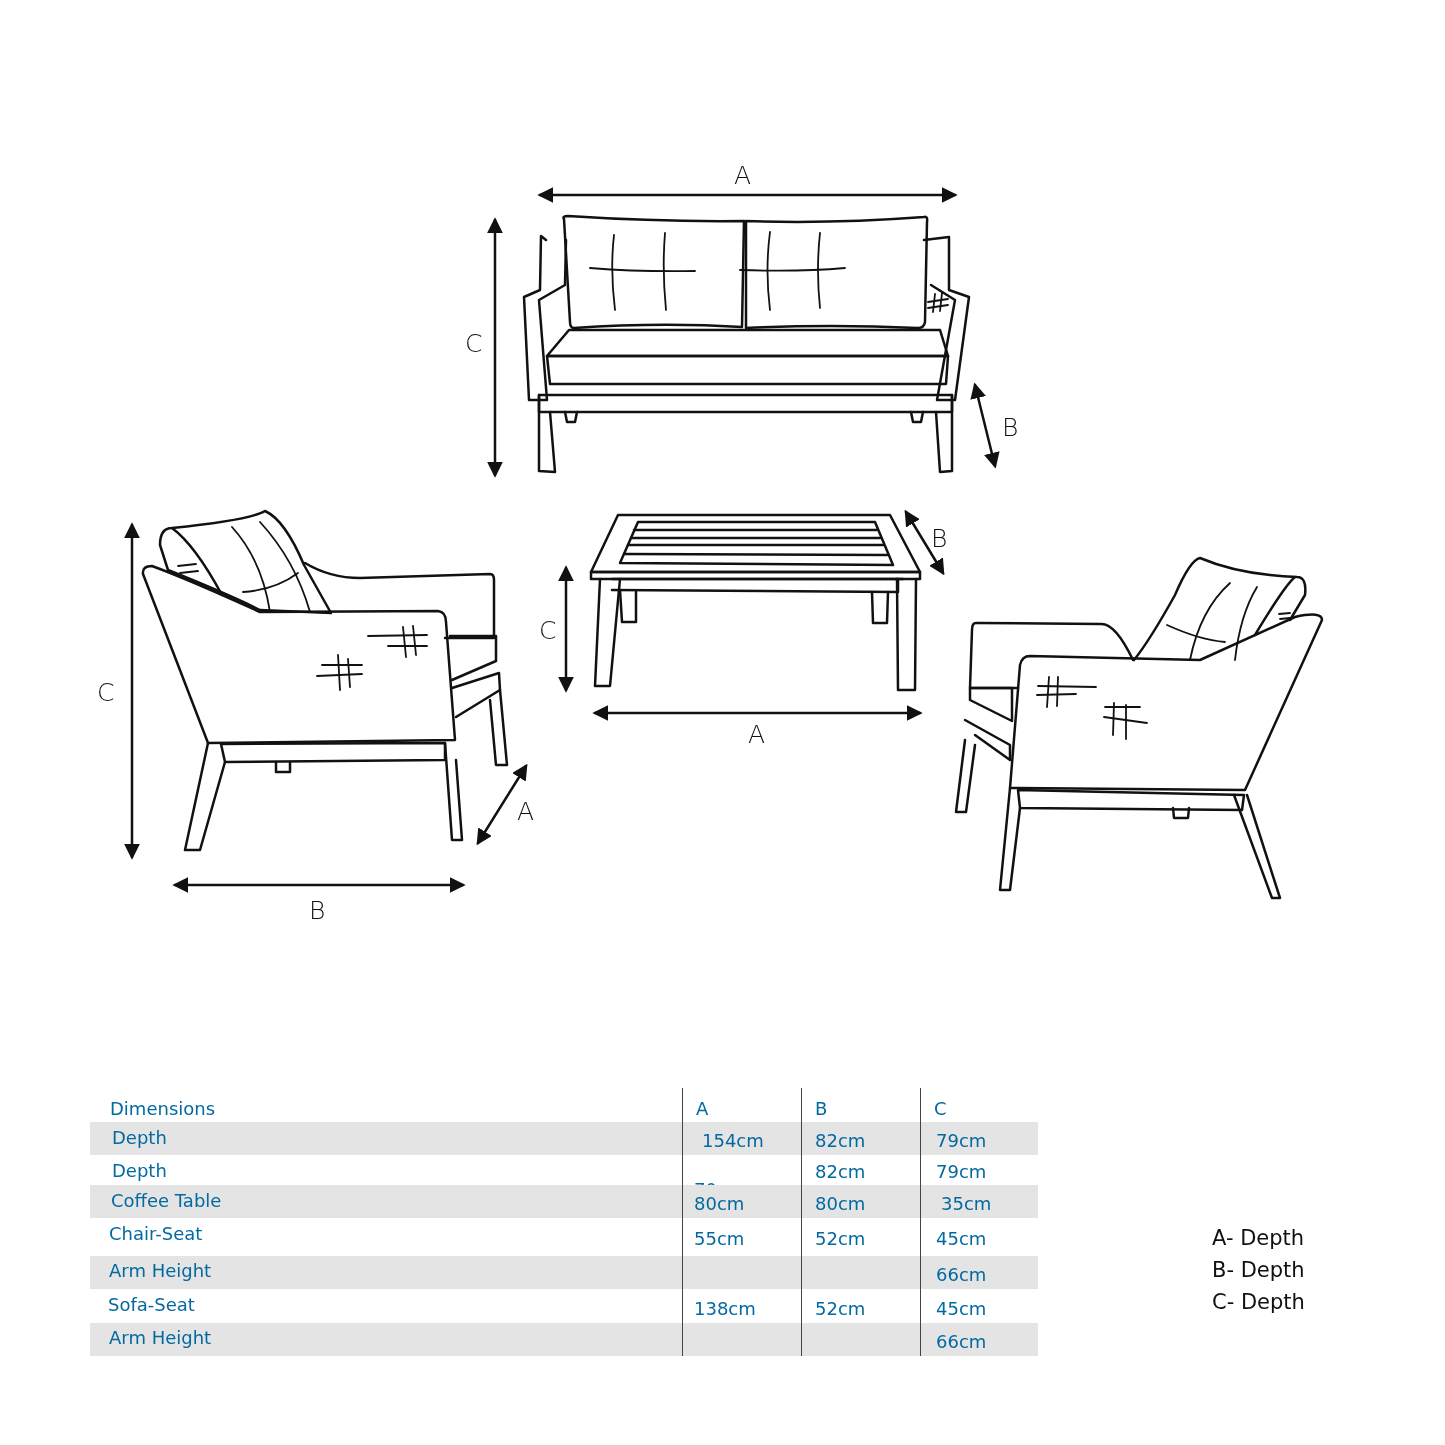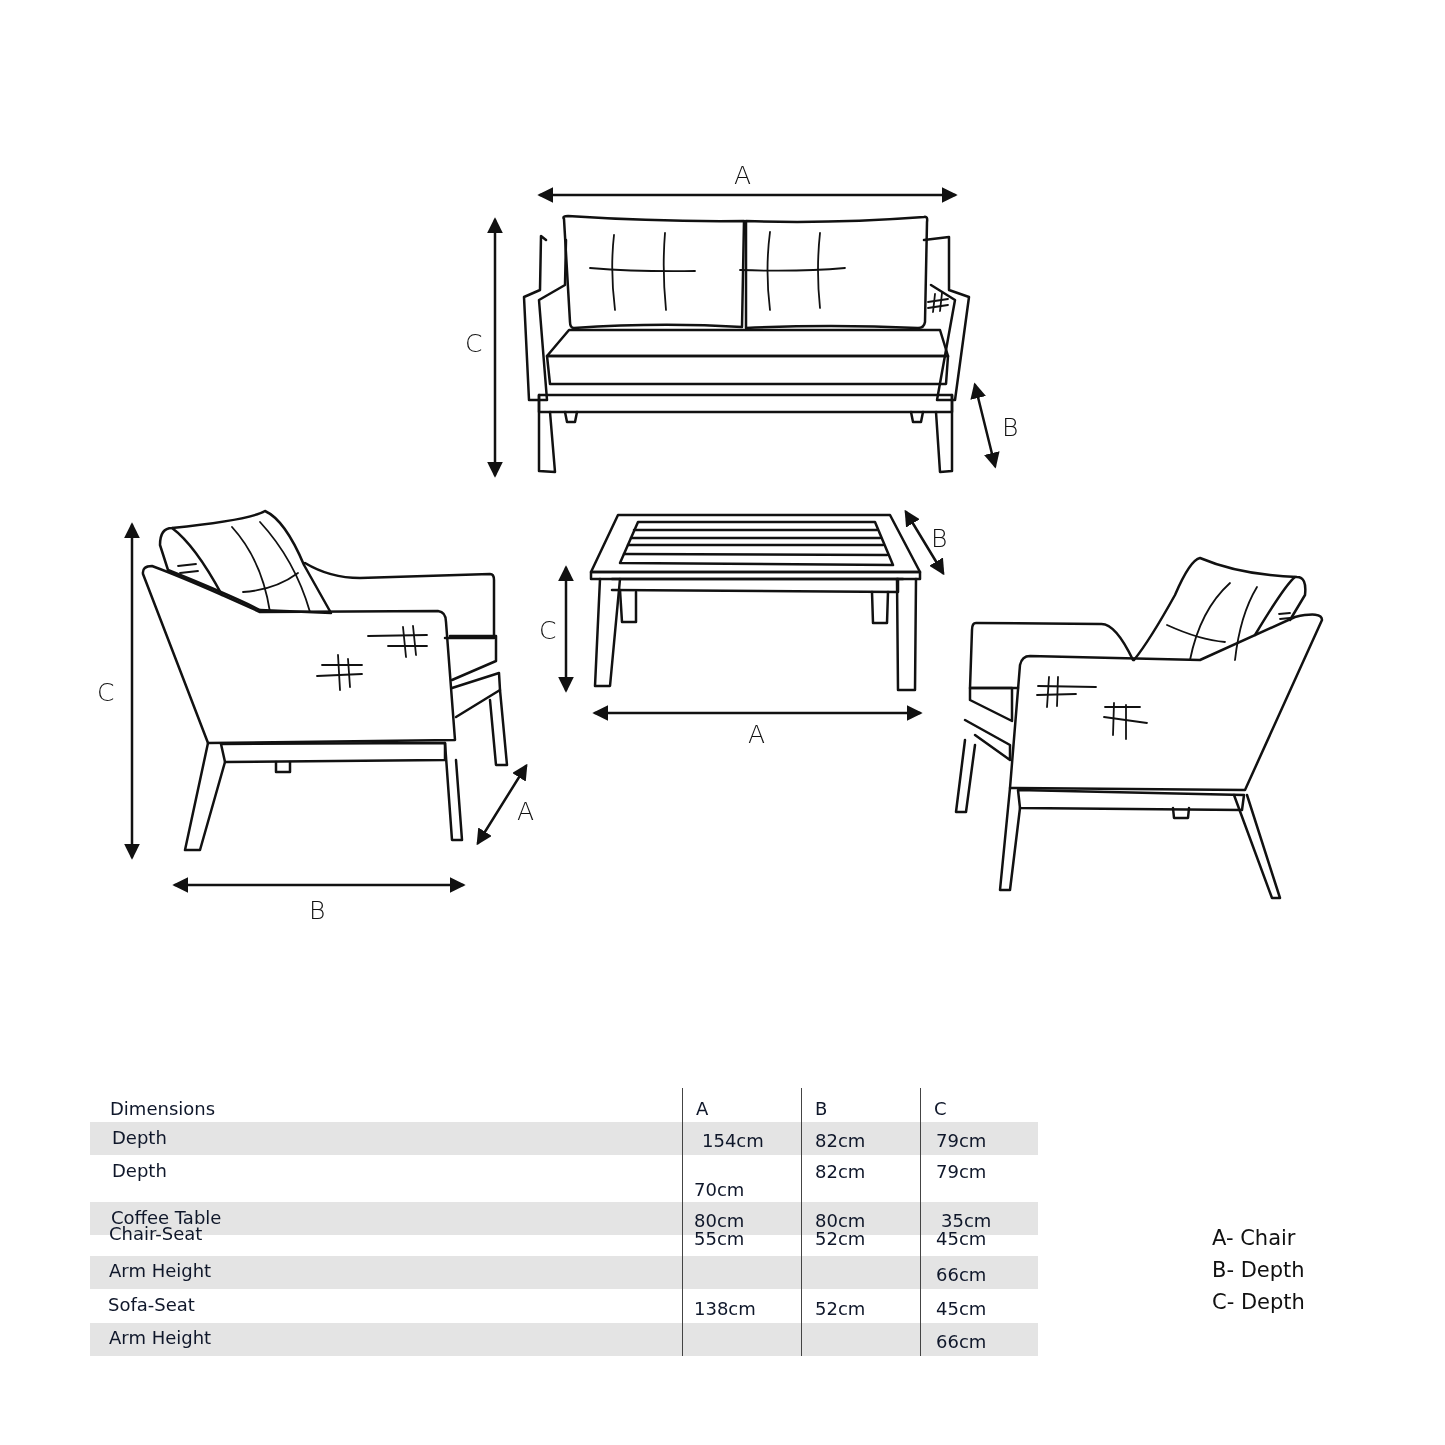--- a/index.html
+++ b/index.html
@@ -4,21 +4,21 @@
 <style>
   html, body { margin: 0; padding: 0; background: #ffffff; }
   body { width: 1445px; height: 1445px; position: relative; overflow: hidden;
          font-family: "Liberation Sans", sans-serif; color: #1a1a1a; }
   #drawing { position: absolute; left: 0; top: 0; width: 1445px; height: 1000px; }
   .lbl { position: absolute; font-family: "DejaVu Sans", sans-serif; font-size: 25px; color: #111;
          line-height: 1; font-weight: 300; }
   #dim-table { position: absolute; left: 90px; top: 1088px; width: 950px; }
   .trow { position: absolute; left: 0; width: 948px; height: 33px; }
   .trow.shade { background: #e4e4e4; }
-  .cell { position: absolute; font-family: "DejaVu Sans", sans-serif; font-size: 18px; color: #0f172a; white-space: nowrap; }
+  .cell { position: absolute; font-family: "DejaVu Sans", sans-serif; font-size: 18px; color: #0369a1; white-space: nowrap; }
   .vline { position: absolute; top: 0; width: 1px; background: #444; height: 268px; }
   #legend { position: absolute; left: 1212px; top: 1222px; }
   .legend-item { font-family: "DejaVu Sans", sans-serif; font-size: 21px; color: #111; line-height: 32px; white-space: nowrap; }
 </style>
 </head>
 <body>
 
 <div id="drawing">
 <svg width="1445" height="1000" viewBox="0 0 1445 1000" xmlns="http://www.w3.org/2000/svg" fill="none" stroke="#111" stroke-width="2.5" stroke-linejoin="round" stroke-linecap="round">
   <defs>
@@ -191,21 +191,21 @@
     <span class="cell" style="left:612px;top:8px;">154cm</span>
     <span class="cell" style="left:725px;top:8px;">82cm</span>
     <span class="cell" style="left:846px;top:8px;">79cm</span>
   </div>
   <div class="trow" style="top:67px;">
     <span class="cell" style="left:22px;top:5px;">Depth</span>
     <span class="cell" style="left:604px;top:24px;">70cm</span>
     <span class="cell" style="left:725px;top:6px;">82cm</span>
     <span class="cell" style="left:846px;top:6px;">79cm</span>
   </div>
-  <div class="trow shade" style="top:97px;margin-top:17px;">
+  <div class="trow shade" style="top:97px;">
     <span class="cell" style="left:21px;top:5px;">Coffee Table</span>
     <span class="cell" style="left:604px;top:8px;">80cm</span>
     <span class="cell" style="left:725px;top:8px;">80cm</span>
     <span class="cell" style="left:851px;top:8px;">35cm</span>
   </div>
   <div class="trow" style="top:129px;">
     <span class="cell" style="left:19px;top:6px;">Chair-Seat</span>
     <span class="cell" style="left:604px;top:11px;">55cm</span>
     <span class="cell" style="left:725px;top:11px;">52cm</span>
     <span class="cell" style="left:846px;top:11px;">45cm</span>
@@ -228,16 +228,16 @@
     <span class="cell" style="left:725px;top:8px;"></span>
     <span class="cell" style="left:846px;top:8px;">66cm</span>
   </div>
 
   <div class="vline" style="left:592px;"></div>
   <div class="vline" style="left:711px;"></div>
   <div class="vline" style="left:830px;"></div>
 </div>
 
 <div id="legend">
-  <div class="legend-item">A- Chair</div>
+  <div class="legend-item">A- Depth</div>
   <div class="legend-item">B- Depth</div>
   <div class="legend-item">C- Depth</div>
 </div>
 
 </body></html>

